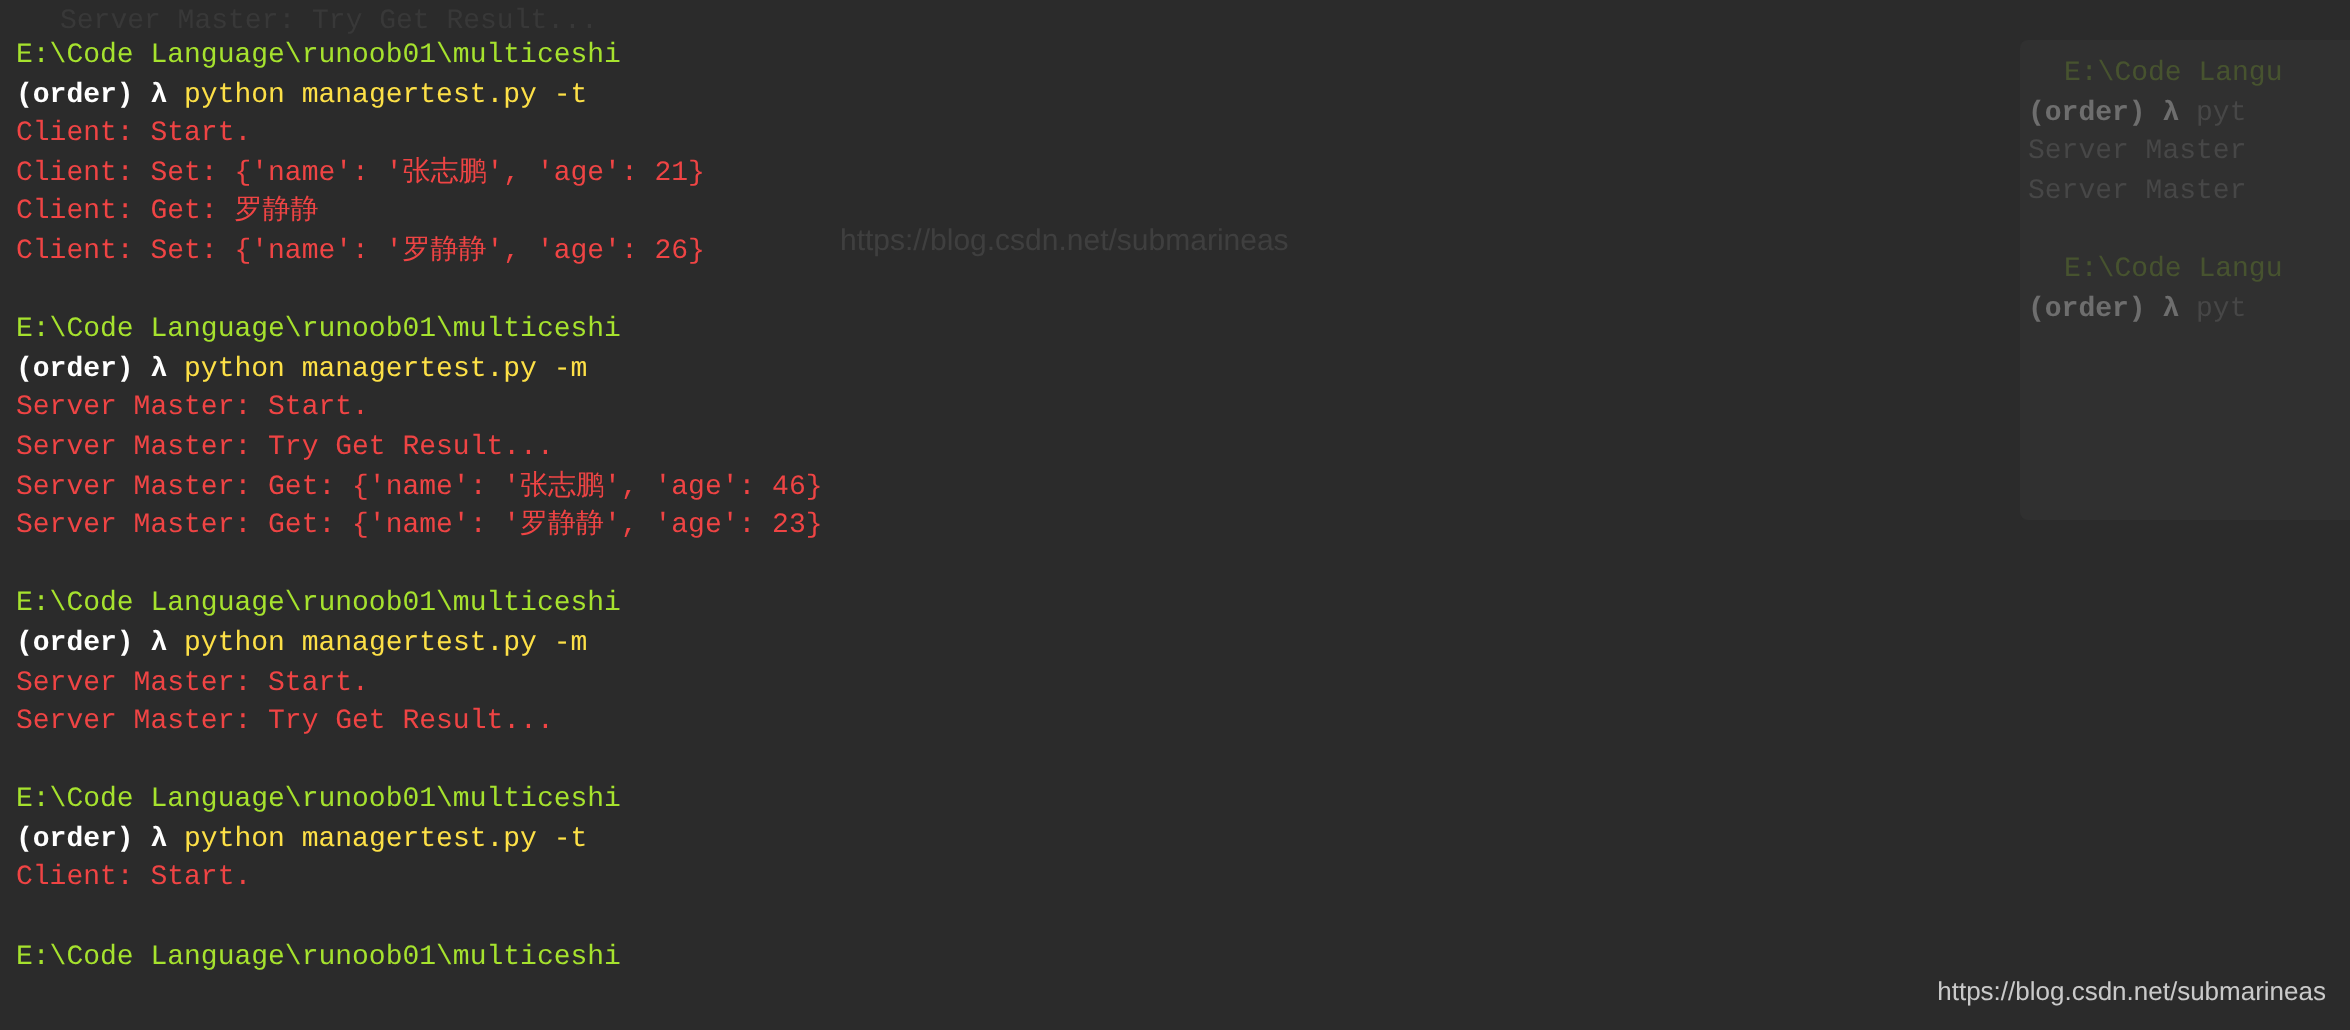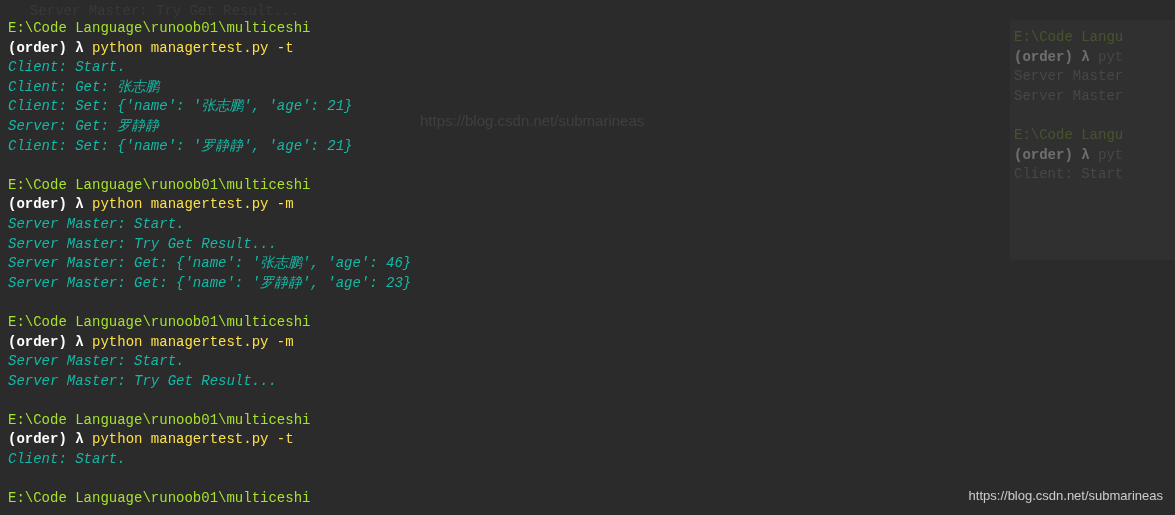--- a/index.html
+++ b/index.html
@@ -35,22 +35,21 @@
       font-weight: bold;
     }
     .lambda {
       color: #ffffff;
       font-weight: bold;
     }
     .cmd {
       color: #fde047;
     }
     .output {
-      color: #14b8a6;
-      font-style: italic;
+      color: #ef4444;
     }
     .watermark-center {
       position: absolute;
       top: 110px;
       left: 420px;
       color: rgba(180, 180, 180, 0.15);
       font-size: 15px;
       font-family: Arial, sans-serif;
       z-index: 1;
       pointer-events: none;
@@ -69,20 +68,21 @@
       font-size: 14px;
       overflow: hidden;
       z-index: 1;
     }
     .ghost-line {
       white-space: nowrap;
       min-height: 19px;
     }
     .ghost-path {
       color: rgba(166, 226, 46, 0.2);
+      margin-left: 18px;
     }
     .ghost-prompt {
       color: rgba(255, 255, 255, 0.3);
       font-weight: bold;
     }
     .watermark-br {
       position: absolute;
       right: 12px;
       bottom: 10px;
       color: rgba(230, 230, 230, 0.85);
@@ -102,24 +102,23 @@
 </head>
 <body>
 
 <div class="faded-top">Server Master: Try Get Result...</div>
 
 <div class="terminal-area">
 
   <div class="line"><span class="path">E:\Code Language\runoob01\multiceshi</span></div>
   <div class="line"><span class="prompt-paren">(order)</span> <span class="lambda">λ</span> <span class="cmd">python managertest.py -t</span></div>
   <div class="line output">Client: Start.</div>
-  <div class="line output">Client: Get: 张志鹏</div>
   <div class="line output">Client: Set: {'name': '张志鹏', 'age': 21}</div>
-  <div class="line output">Server: Get: 罗静静</div>
-  <div class="line output">Client: Set: {'name': '罗静静', 'age': 21}</div>
+  <div class="line output">Client: Get: 罗静静</div>
+  <div class="line output">Client: Set: {'name': '罗静静', 'age': 26}</div>
   <div class="line">&nbsp;</div>
 
   <div class="line"><span class="path">E:\Code Language\runoob01\multiceshi</span></div>
   <div class="line"><span class="prompt-paren">(order)</span> <span class="lambda">λ</span> <span class="cmd">python managertest.py -m</span></div>
   <div class="line output">Server Master: Start.</div>
   <div class="line output">Server Master: Try Get Result...</div>
   <div class="line output">Server Master: Get: {'name': '张志鹏', 'age': 46}</div>
   <div class="line output">Server Master: Get: {'name': '罗静静', 'age': 23}</div>
   <div class="line">&nbsp;</div>
 
@@ -140,16 +139,15 @@
 <div class="watermark-center">https://blog.csdn.net/submarineas</div>
 
 <div class="ghost-panel">
   <div class="ghost-line"><span class="ghost-path">E:\Code Langu</span></div>
   <div class="ghost-line"><span class="ghost-prompt">(order)</span> <span class="ghost-prompt">λ</span> <span>pyt</span></div>
   <div class="ghost-line">Server Master</div>
   <div class="ghost-line">Server Master</div>
   <div class="ghost-line">&nbsp;</div>
   <div class="ghost-line"><span class="ghost-path">E:\Code Langu</span></div>
   <div class="ghost-line"><span class="ghost-prompt">(order)</span> <span class="ghost-prompt">λ</span> <span>pyt</span></div>
-  <div class="ghost-line">Client: Start</div>
 </div>
 
 <div class="watermark-br">https://blog.csdn.net/submarineas</div>
 
 </body></html>

